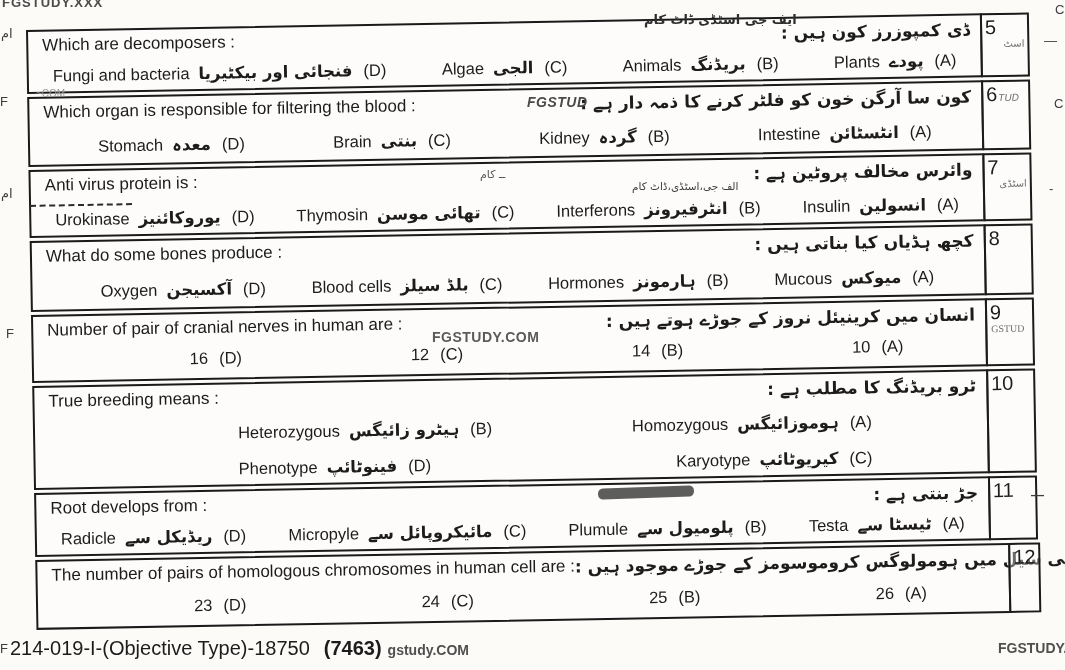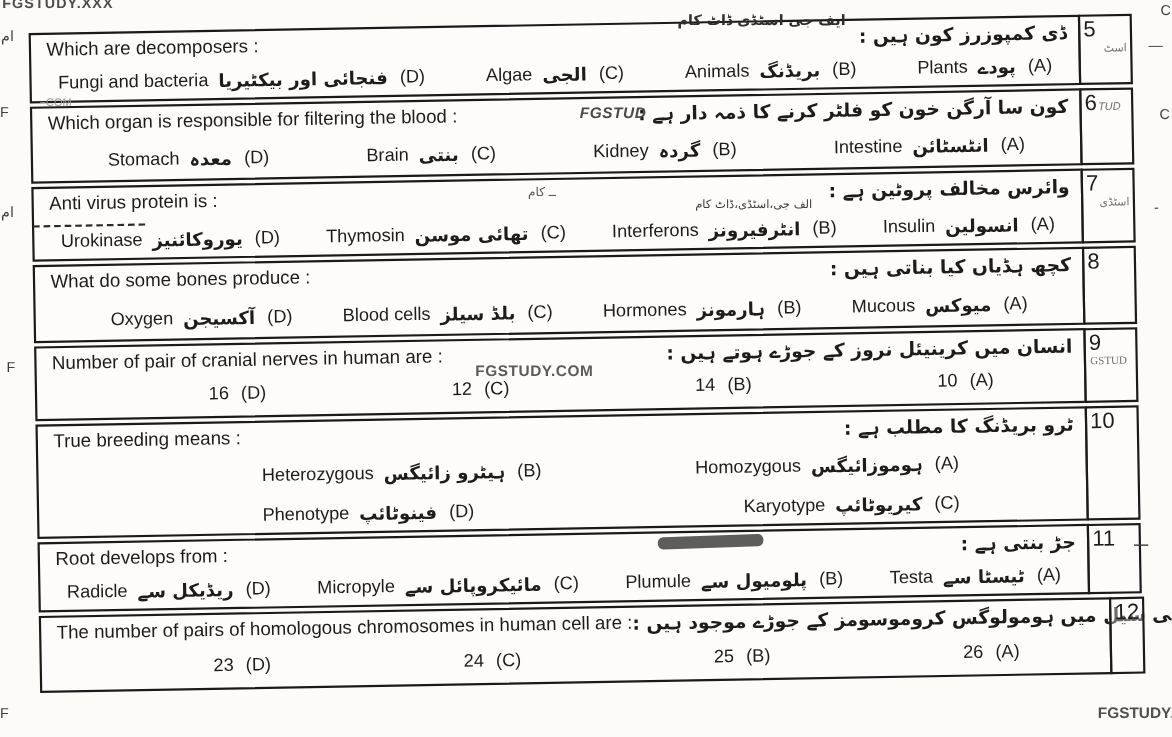--- a/index.html
+++ b/index.html
@@ -38,21 +38,21 @@
   .a-l2{left:0;top:94px;}
   .a-l3{left:1px;top:186px;font-family:"DejaVu Sans",sans-serif;}
   .a-l4{left:6px;top:326px;}
   .a-l5{left:0;top:641px;}
   .a-r1{left:1055px;top:2px;}
   .a-r2{left:1044px;top:33px;}
   .a-r3{left:1054px;top:96px;}
   .a-r4{left:1049px;top:181px;}
   .a-r5{left:1031px;top:487px;font-weight:700;}
 
-  .w-q5{position:absolute;left:616px;top:12px;font-size:13px;font-weight:700;color:#2e2e2e;font-family:"DejaVu Sans",sans-serif;}
+  .w-q5{position:absolute;left:644px;top:12px;font-size:13px;font-weight:700;color:#2e2e2e;font-family:"DejaVu Sans",sans-serif;}
   .w-q6{position:absolute;left:527px;top:94px;font-size:14px;font-weight:700;font-style:italic;color:#4a4a4a;letter-spacing:.5px;text-align:right;}
   .w-q6frag{position:absolute;left:36px;top:88px;font-size:10px;color:#9a9a9a;}
   .w-q7{position:absolute;left:632px;top:180px;font-size:10.5px;color:#3c3c3c;font-family:"DejaVu Sans",sans-serif;}
   .w-q7b{position:absolute;left:480px;top:168px;font-size:11px;color:#555;font-family:"DejaVu Sans",sans-serif;}
   .w-q9{position:absolute;left:432px;top:329px;font-size:14px;font-weight:700;color:#5a5a5a;letter-spacing:.5px;}
   .w-fr{position:absolute;left:998px;top:640px;font-size:14px;font-weight:700;color:#4f4f4f;}
   .smudge11{position:absolute;left:598px;top:487px;width:96px;height:11px;background:#2f2f2f;opacity:.78;border-radius:5px;transform:rotate(-2deg);}
   .strike7{position:absolute;left:30px;top:204px;width:102px;height:0;border-top:2px dashed #2b2b2b;transform:rotate(-1deg);}
 </style>
 </head>
@@ -345,14 +345,17 @@
   <span class="art a-l2">F</span>
   <span class="art a-l3" dir="rtl">ام</span>
   <span class="art a-l4">F</span>
   <span class="art a-l5">F</span>
   <span class="art a-r1">C</span>
   <span class="art a-r2">—</span>
   <span class="art a-r3">C</span>
   <span class="art a-r4">-</span>
   <span class="art a-r5">—</span>
 
+  <div class="footer">
+    <span class="serial">214-019-I-(Objective Type)-18750</span><span class="code">(7463)</span><span class="wm">gstudy.COM</span>
+  </div>
 
 </div>
 
 </body></html>

